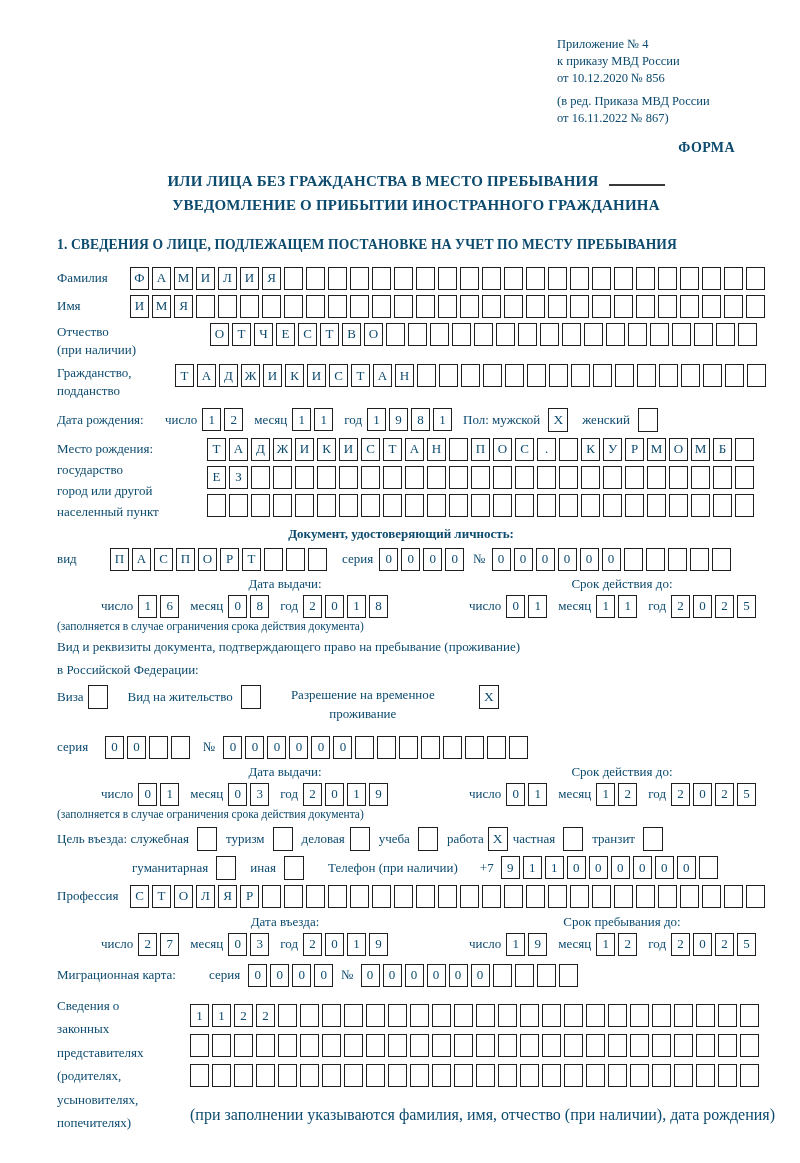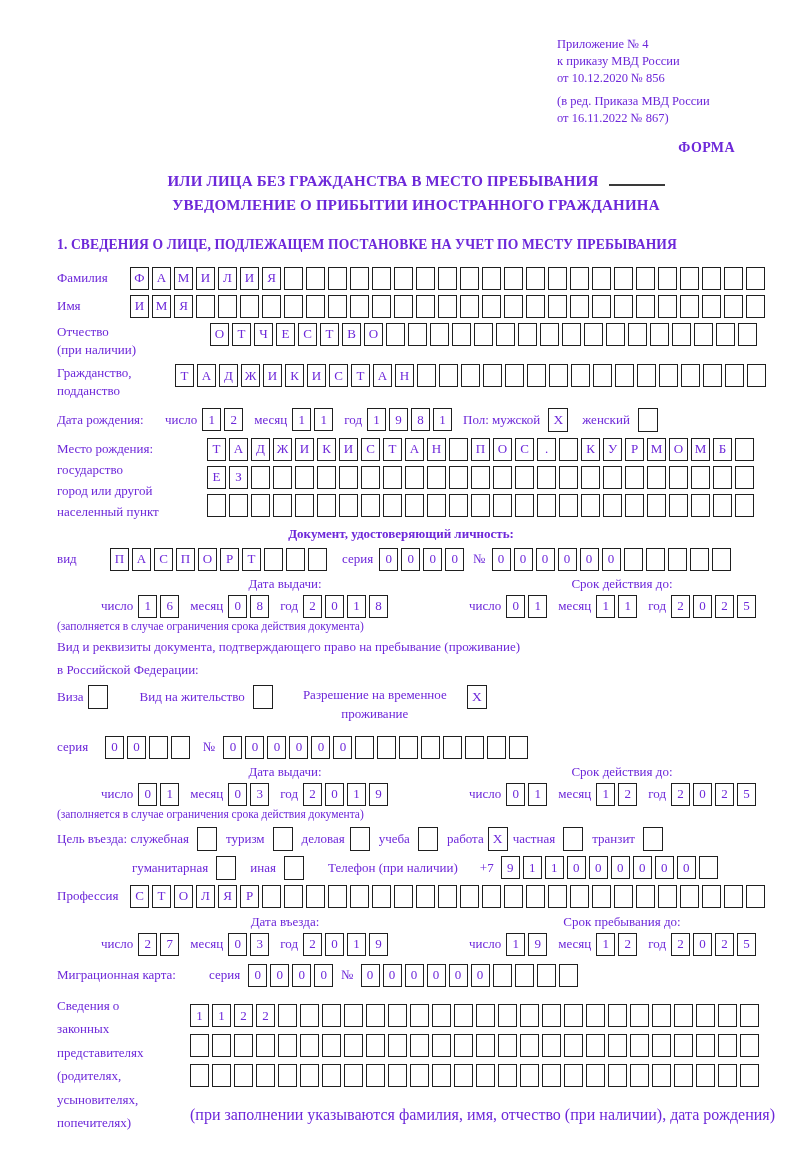--- a/index.html
+++ b/index.html
@@ -1,17 +1,17 @@
 <!DOCTYPE html>
 <html lang="ru"><head>
 <meta charset="utf-8">
 <style>
   html,body{margin:0;padding:0;background:#ffffff;}
   .page{
-    width:800px;height:1163px;background:#ffffff;color:#6d28d9;
+    width:800px;height:1163px;background:#ffffff;color:#0c4a6e;
     font-family:"Liberation Serif","DejaVu Serif",serif;
     box-sizing:border-box;padding:36px 25px 0 57px;overflow:hidden;position:relative;
   }
   
   .appendix{margin-left:auto;width:218px;font-size:12.5px;line-height:1.35;}
   .appendix div{white-space:nowrap;}
   .appendix .gap{height:6px;}
   .forma{text-align:right;font-weight:bold;font-size:14px;margin:14px 40px 0 0;letter-spacing:.4px;}
   
   .title{text-align:center;font-weight:bold;font-size:15px;line-height:1.55;margin-top:14px;letter-spacing:.2px;}
@@ -45,21 +45,21 @@
   .dp-right{flex:1;}
   .dp-head{font-size:13px;text-align:center;margin-bottom:3px;}
   .dp-row{display:flex;align-items:center;}
   .dlbl{font-size:13px;margin-right:5px;flex:none;}
   .ml8{margin-left:8px;}
   .note{font-size:11.5px;margin:0 0 7px 0;}
   .res-line{font-size:13px;margin-bottom:7px;}
   
   .visa-row{display:flex;align-items:flex-start;margin:2px 0 12px 0;}
   .vitem{display:flex;align-items:center;flex:none;}
-  .vmulti{display:flex;align-items:flex-start;flex:none;}
+  .vmulti{display:flex;align-items:flex-start;flex:none;gap:24px;}
   .vml{width:168px;text-align:center;font-size:13px;line-height:1.5;}
   .vml3{width:180px;}
   .cb-gap{margin-left:8px;}
   
   .p-gap{margin-left:9px;}
   .rep-note{font-size:16px;text-align:center;margin-top:19px;}
 </style>
 </head>
 <body>
 
@@ -426,21 +426,21 @@
   <div class="note">(заполняется в случае ограничения срока действия документа)</div>
 
   <div class="res-line">Вид и реквизиты документа, подтверждающего право на пребывание (проживание)</div>
   <div class="res-line">в Российской Федерации:</div>
 
   <div class="visa-row">
     <div class="vitem">
       <span class="lbl">Виза</span>
       <span class="checkbox" style="margin-left:4px"></span>
     </div>
-    <div class="vitem" style="margin-left:32px">
+    <div class="vitem" style="margin-left:20px">
       <span class="lbl">Вид на жительство</span>
       <span class="checkbox cb-gap"></span>
     </div>
     <div class="vmulti" style="margin-left:18px">
       <span class="vml">Разрешение на временное проживание</span>
       <span class="checkbox cb-gap">X</span>
     </div>
   </div>
 
   <div class="row">

